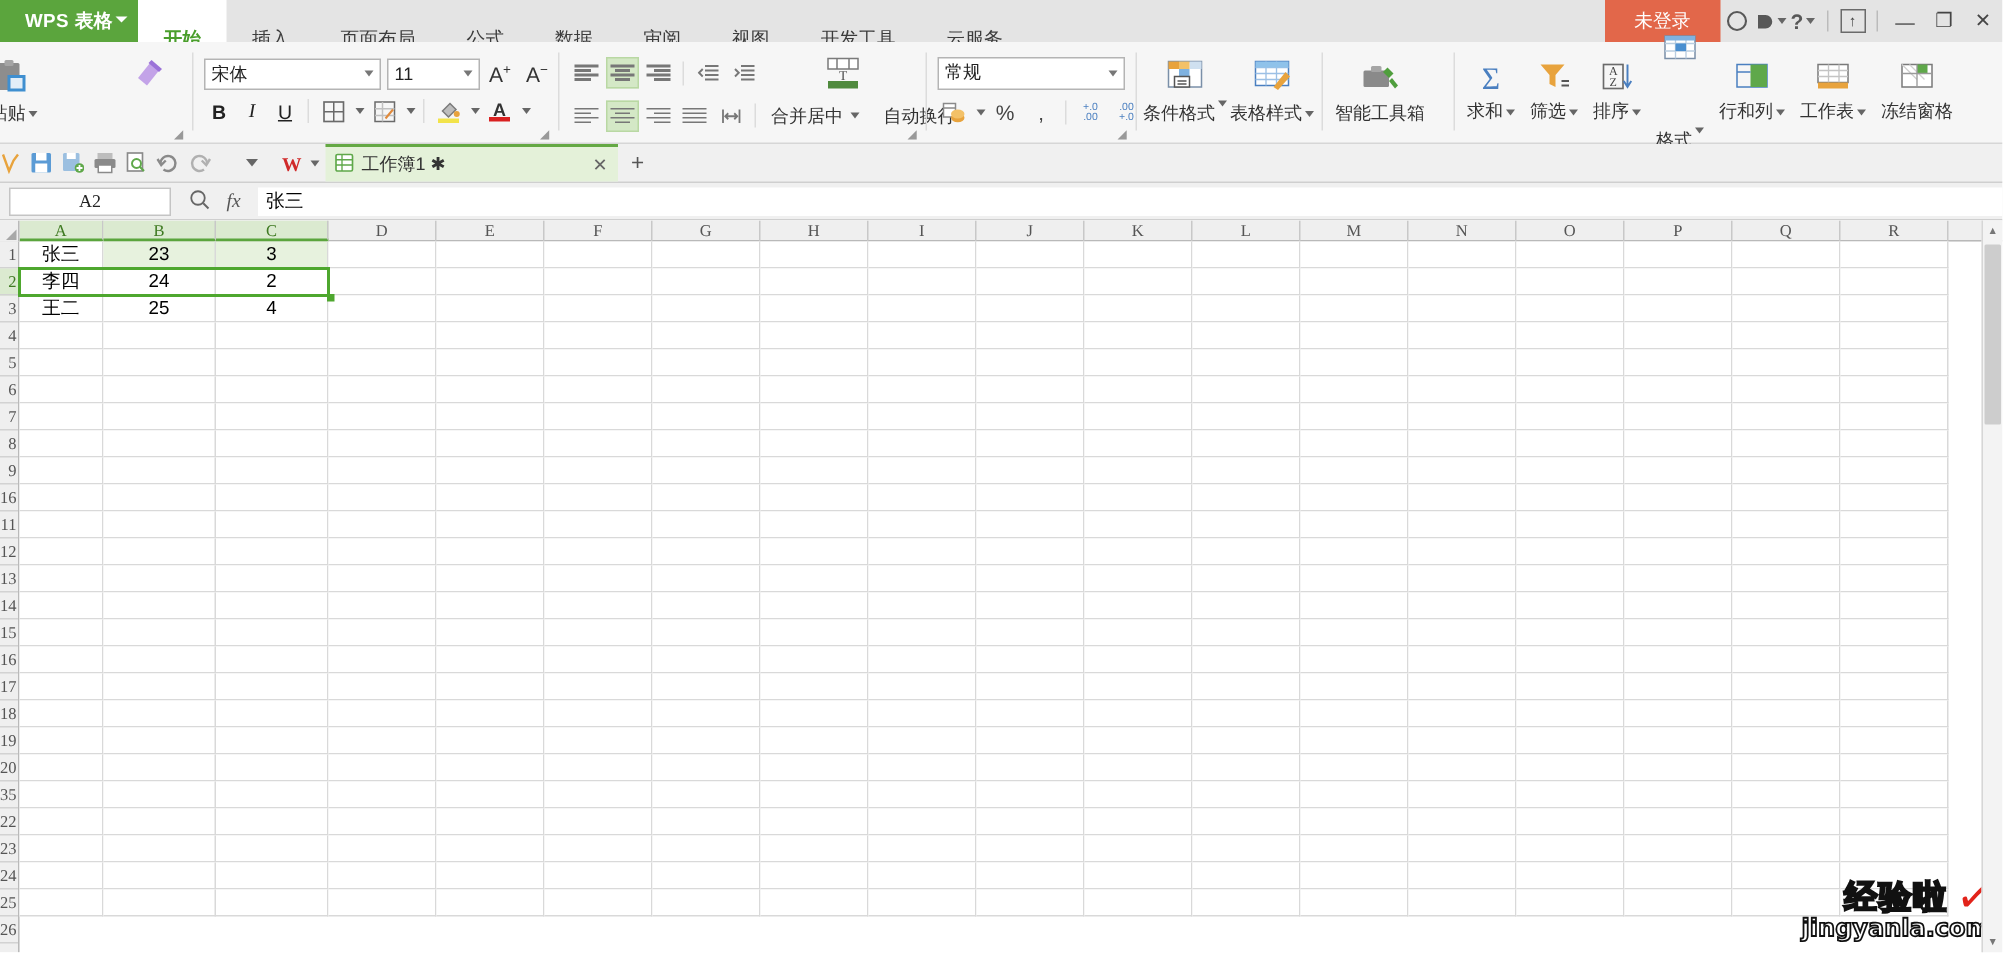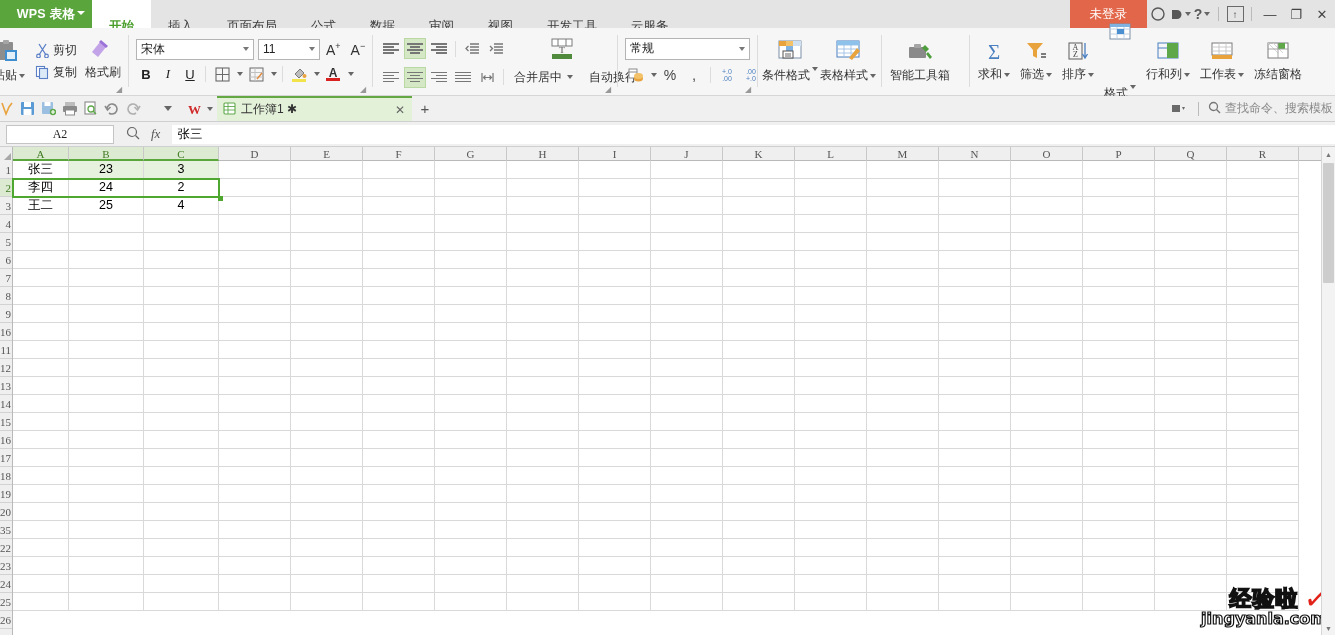--- a/index.html
+++ b/index.html
@@ -322,42 +322,20 @@
       <div class="bigbtn" style="margin-left:-16px;">
         <svg width="26" height="26" viewBox="0 0 26 26">
           <rect x="3" y="3" width="14" height="18" rx="1" fill="#8d8d8d"></rect>
           <rect x="7" y="1" width="6" height="4" rx="1" fill="#a5a5a5"></rect>
           <rect x="9" y="11" width="12" height="11" fill="#3f8fd0"></rect>
           <rect x="11" y="13" width="8" height="7" fill="#fff" opacity=".85"></rect>
         </svg>
         <div class="lbl" style="display:flex;align-items:center;">
           <span>粘贴</span>
           <span class="caret"></span>
-        </div>
-      </div>
-      <div class="stack" style="margin-left:2px;">
-        <div class="tbtn">
-          <svg width="15" height="15" viewBox="0 0 15 15">
-              <path d="M4 1 L11 12 M11 1 L4 12" stroke="#5b7fc7" stroke-width="1.3" fill="none"></path>
-              <circle cx="3.5" cy="13" r="1.8" fill="none" stroke="#5b7fc7" stroke-width="1.2"></circle>
-              <circle cx="11.5" cy="13" r="1.8" fill="none" stroke="#5b7fc7" stroke-width="1.2"></circle>
-            </svg>
-          <span>剪切</span>
-        </div>
-        <div class="srow">
-          <div class="tbtn">
-            <svg width="15" height="15" viewBox="0 0 15 15">
-                <rect x="1.5" y="1.5" width="8" height="10" fill="#fff" stroke="#5b7fc7" stroke-width="1.1"></rect>
-                <rect x="4.5" y="3.5" width="8" height="10" fill="#dce9f7" stroke="#5b7fc7" stroke-width="1.1"></rect>
-              </svg>
-            <span>复制</span>
-          </div>
-          <div class="tbtn">
-            <span>格式刷</span>
-          </div>
         </div>
       </div>
       <div style="position:absolute;left:88px;top:8px;">
         <svg width="24" height="24" viewBox="0 0 24 24">
             <path d="M4 16 L12 6 L18 11 L10 21 Z" fill="#c3a3e8"></path>
             <path d="M13 4 L20 10 L18 12 L11 6 Z" fill="#9b72d8"></path>
           </svg>
       </div>
       <span class="dlg">◢</span>
     </div>
@@ -739,38 +717,20 @@
       <span>
         <svg width="13" height="13" viewBox="0 0 13 13">
             <rect x="1" y="1" width="11" height="11" rx="1" fill="#fff" stroke="#5fa84a" stroke-width="1.1"></rect>
             <path d="M1 4.5 h11 M1 8 h11 M5 1 v11" stroke="#5fa84a" stroke-width=".9"></path>
           </svg>
       </span>
       <span>工作簿1 ✱</span>
       <span class="dclose">✕</span>
     </div>
     <span class="newtab">+</span>
-    <div class="qright">
-      <span class="qbtn">
-        <svg width="15" height="13" viewBox="0 0 15 13">
-            <rect x="1" y="3" width="8" height="7" fill="#6a6a6a"></rect>
-            <path d="M11 5 l3 0 -1.5 3 z" fill="#6a6a6a"></path>
-          </svg>
-      </span>
-      <span class="tsep"></span>
-      <div class="searchbox">
-        <span>
-          <svg width="13" height="13" viewBox="0 0 13 13">
-              <circle cx="5.5" cy="5.5" r="4" fill="none" stroke="#777" stroke-width="1.3"></circle>
-              <path d="M8.5 8.5 L12 12" stroke="#777" stroke-width="1.4"></path>
-            </svg>
-        </span>
-        <span class="stxt">查找命令、搜索模板</span>
-      </div>
-    </div>
   </div>
 
   <div class="fbar">
     <div class="namebox">
       <span class="nv">A2</span>
       <span class="ccar"></span>
     </div>
     <div class="fbtns">
       <span>
         <svg width="14" height="14" viewBox="0 0 14 14">

